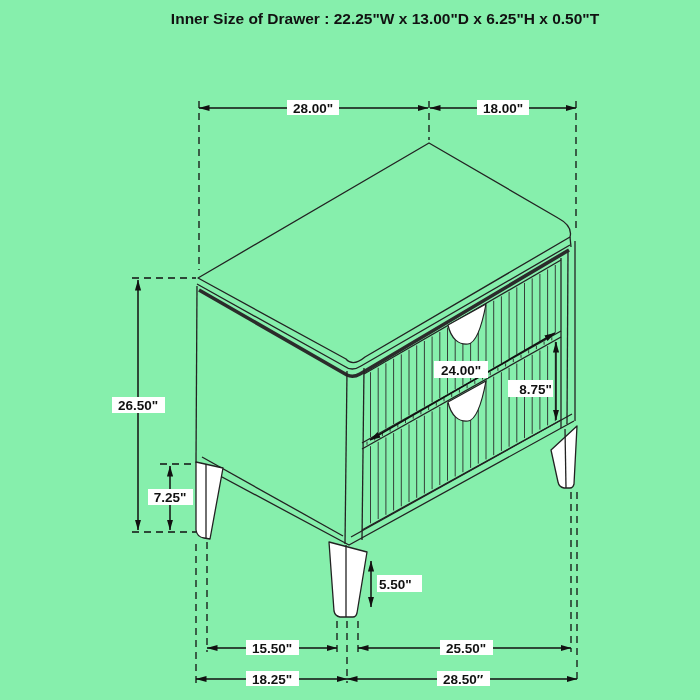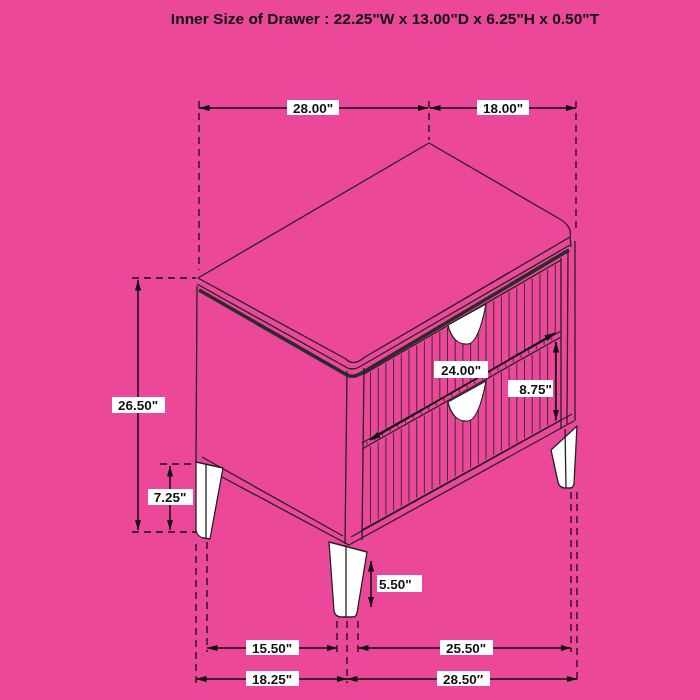--- a/index.html
+++ b/index.html
@@ -1,16 +1,16 @@
 <!DOCTYPE html>
 <html><head>
 <meta charset="utf-8">
 <style>
   html,body{margin:0;padding:0;background:#ffffff;}
-  .stage{position:relative;width:700px;height:700px;background:#ec4899;overflow:hidden;
+  .stage{position:relative;width:700px;height:700px;background:#86efac;overflow:hidden;
          font-family:"Liberation Sans",sans-serif;}
   svg{display:block;}
   .dim-text{font-family:"Liberation Sans",sans-serif;font-weight:bold;font-size:13.5px;fill:#111;}
   .title-text{font-family:"Liberation Sans",sans-serif;font-weight:bold;font-size:15.5px;fill:#111;}
   .edge{stroke:#222;stroke-width:1.3;fill:none;stroke-linejoin:round;}
   .edge-thick{stroke:#2b2b2b;stroke-width:3.6;fill:none;stroke-linejoin:round;}
   .thin{stroke:#2b2b2b;stroke-width:0.9;fill:none;}
   .dashln{stroke:#111;stroke-width:1.3;fill:none;stroke-dasharray:7,5;}
   .dimln{stroke:#111;stroke-width:1.5;fill:none;}
   .whitebox{fill:#ffffff;}

